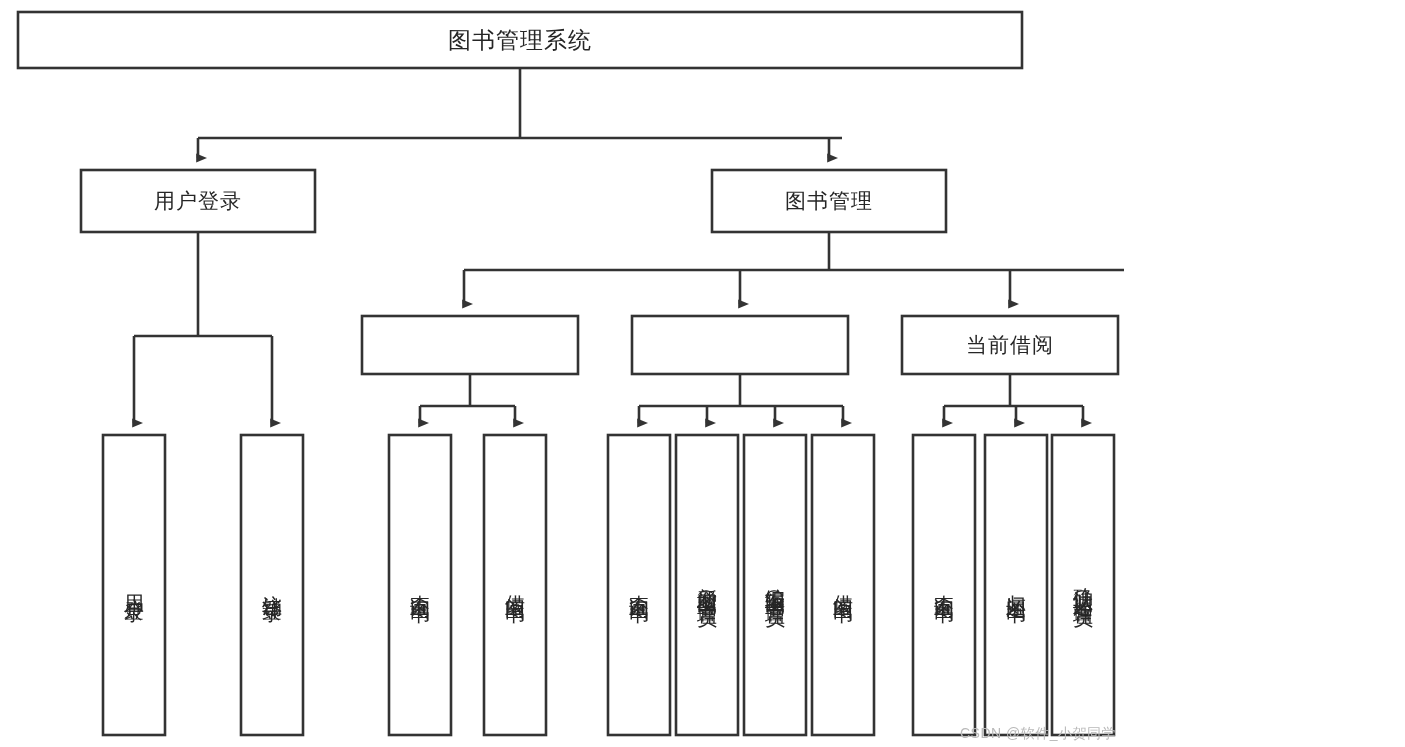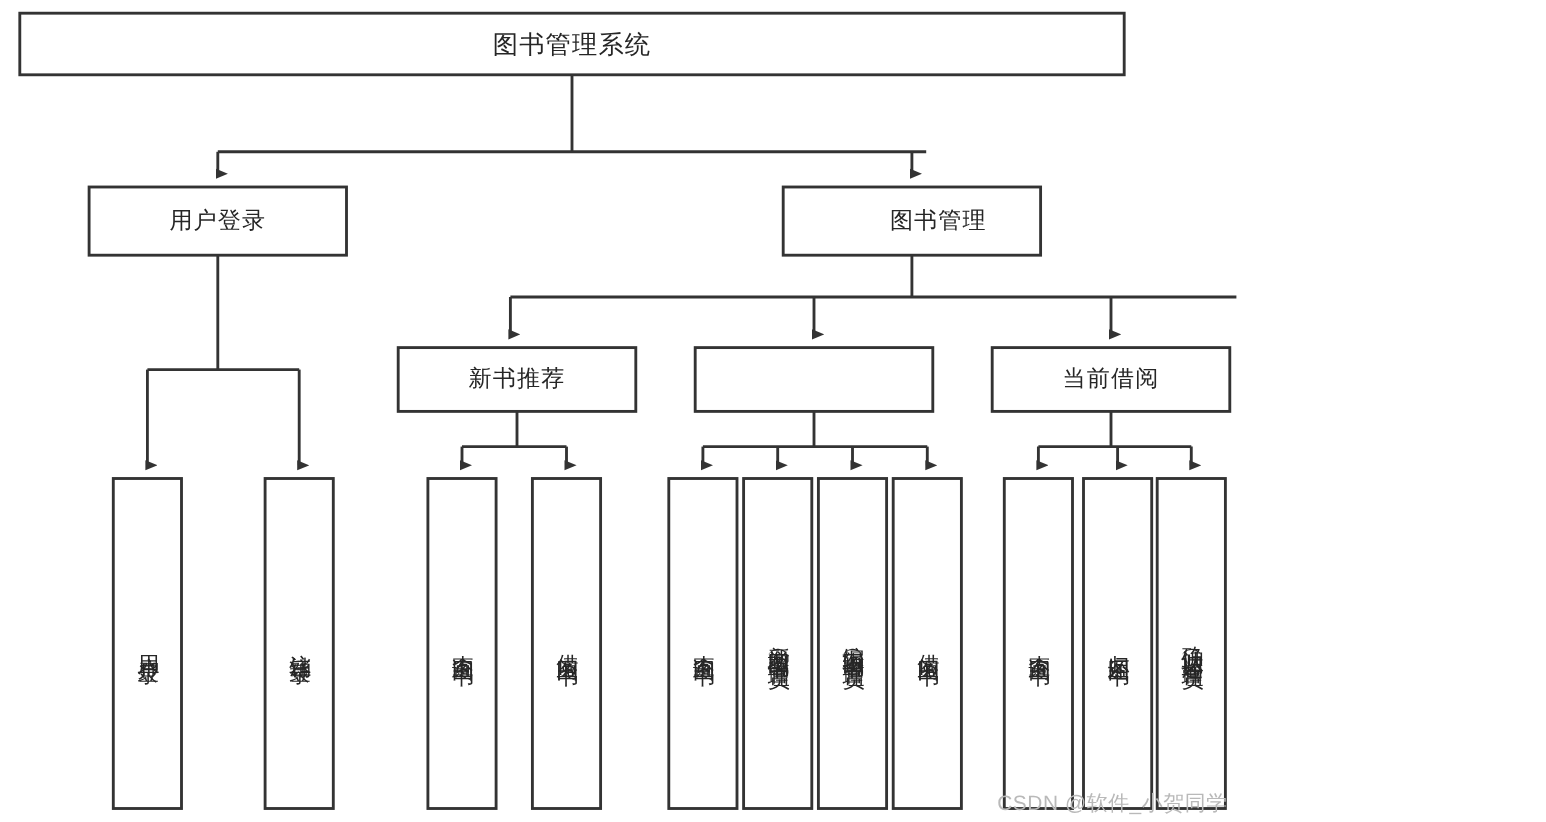--- a/index.html
+++ b/index.html
@@ -56,21 +56,21 @@
     text-orientation: upright;
     font-size: 20px;
     letter-spacing: 3px;
     white-space: nowrap;
   }
   #watermark {
     position: absolute;
     right: 8px;
     bottom: 4px;
     color: #b9b9b9;
-    font-size: 19px;
+    font-size: 14px;
     font-family: "Liberation Sans", "DejaVu Sans", sans-serif;
     letter-spacing: 0.5px;
     user-select: none;
   }
 </style>
 </head>
 <body>
 
 <div id="diagram-root">
 
@@ -156,23 +156,22 @@
     <rect class="node-box" x="913" y="435" width="62" height="300"></rect>
     <rect class="node-box" x="985" y="435" width="62" height="300"></rect>
     <rect class="node-box" x="1052" y="435" width="62" height="300"></rect>
     <rect class="node-box" x="1189" y="435" width="62" height="300"></rect>
     <rect class="node-box" x="1310" y="435" width="62" height="300"></rect>
   </svg>
 
   <div class="node-label" style="left:18px;  top:12px;  width:1004px; height:56px; font-size:23px;">图书管理系统</div>
 
   <div class="node-label" style="left:81px;  top:170px; width:234px; height:62px;">用户登录</div>
-  <div class="node-label" style="left:736px; top:170px; width:234px; height:62px;">图书管理</div>
+  <div class="node-label" style="left:712px; top:170px; width:234px; height:62px;">图书管理</div>
 
-  <div class="node-label" style="left:362px;  top:316px; width:216px; height:58px;">新书推荐</div>
   <div class="node-label" style="left:902px;  top:316px; width:216px; height:58px;">当前借阅</div>
 
   <div class="node-label vertical" style="left:103px;  top:435px; width:62px; height:300px;">用户登录</div>
   <div class="node-label vertical" style="left:241px;  top:435px; width:62px; height:300px;">注销登录</div>
   <div class="node-label vertical" style="left:389px;  top:435px; width:62px; height:300px;">查询图书</div>
   <div class="node-label vertical" style="left:484px;  top:435px; width:62px; height:300px;">借阅图书</div>
   <div class="node-label vertical" style="left:608px;  top:435px; width:62px; height:300px;">查询图书</div>
   <div class="node-label vertical" style="left:676px;  top:435px; width:62px; height:300px;">新增图书（管理员）</div>
   <div class="node-label vertical" style="left:744px;  top:435px; width:62px; height:300px;">编辑图书（管理员）</div>
   <div class="node-label vertical" style="left:812px;  top:435px; width:62px; height:300px;">借阅图书</div>

